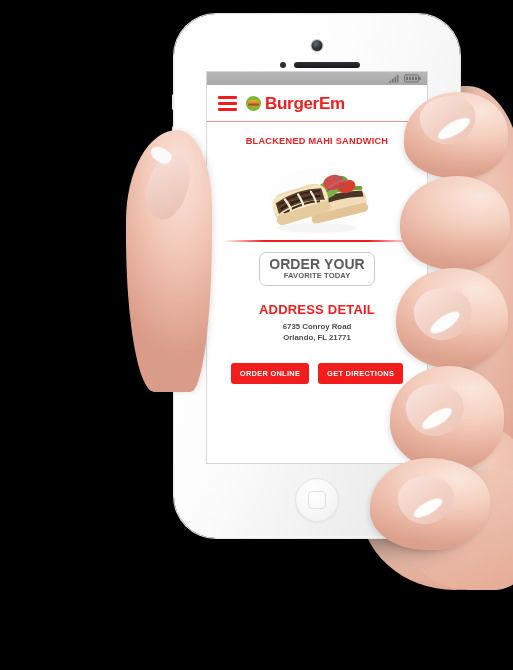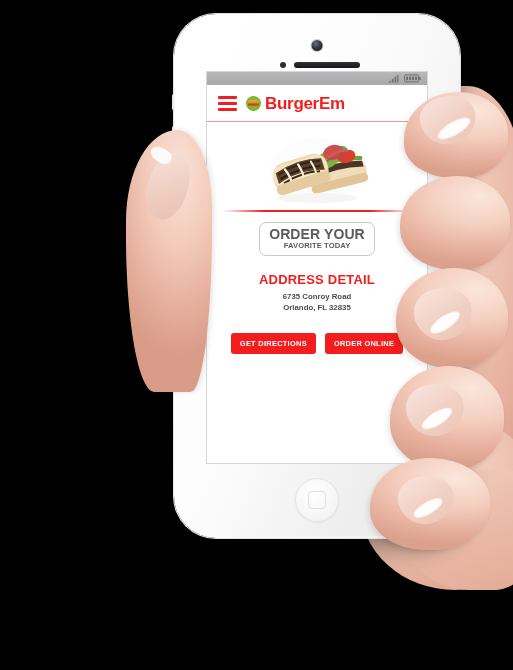--- a/index.html
+++ b/index.html
@@ -399,20 +399,21 @@
         <div class="brand">
           <span class="brand-logo"></span>
           <span class="brand-name">BurgerEm</span>
         </div>
       </div>
 
       <div class="hdr-rule"></div>
 
       <div class="content">
 
+        <div class="dish-title">BLACKENED MAHI SANDWICH</div>
 
         <div class="dish-img-wrap">
           <svg class="dish-img" viewBox="0 0 120 84">
             <ellipse cx="62" cy="48" rx="50" ry="33" fill="#fdfdfd"></ellipse>
 
             <g transform="rotate(-14 76 46)">
               <rect x="50" y="42" width="58" height="24" rx="11" fill="#e8cfa4"></rect>
               <rect x="50" y="44" width="58" height="17" rx="8" fill="#f0dcb6"></rect>
               <path d="M52 46 q28 -7 54 0 l0 6 q-27 -6 -54 0 Z" fill="#4a3526"></path>
               <path d="M53 44 q26 -9 52 -1" stroke="#6fa23c" stroke-width="4" fill="none" stroke-linecap="round"></path>
@@ -444,25 +445,25 @@
 
         <div class="fade-rule"></div>
 
         <div class="order-badge">
           <span class="l1">ORDER YOUR</span>
           <span class="l2">FAVORITE TODAY</span>
         </div>
 
         <div class="addr-title">ADDRESS DETAIL</div>
         <div class="addr-line">6735 Conroy Road</div>
-        <div class="addr-line">Orlando, FL 32835</div>
+        <div class="addr-line">Orlando, FL 21771</div>
 
         <div class="btn-row">
+          <button class="cta">ORDER ONLINE</button>
           <button class="cta">GET DIRECTIONS</button>
-          <button class="cta">ORDER ONLINE</button>
         </div>
 
       </div>
     </div>
 
     <div class="home-btn">
       <span class="home-sq"></span>
     </div>
   </div>
 

